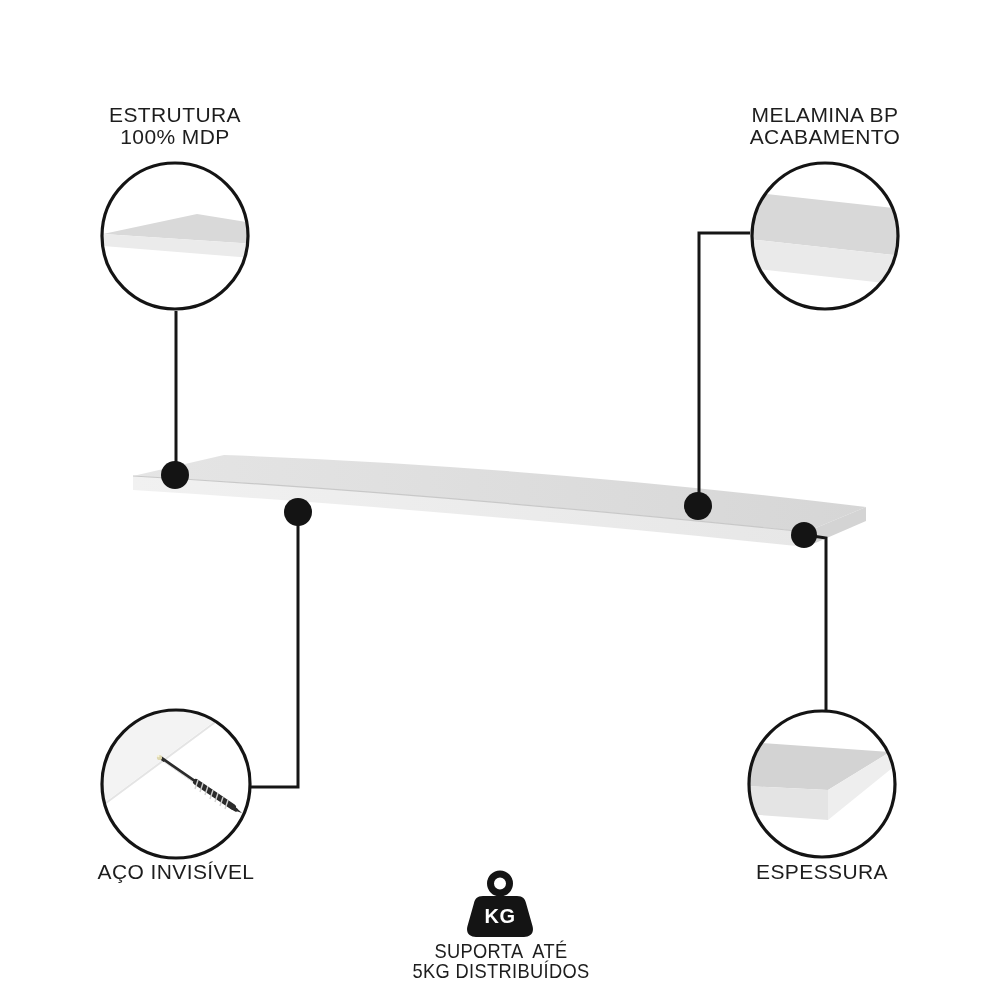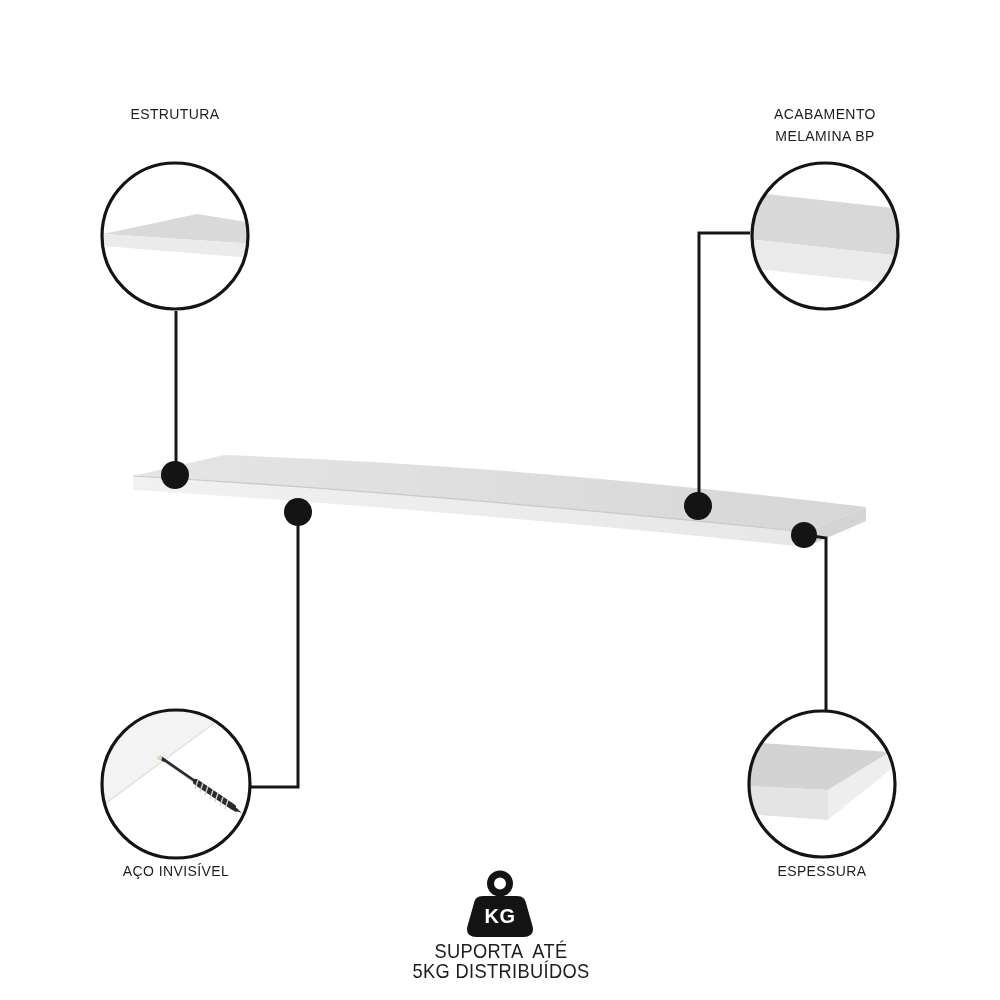--- a/index.html
+++ b/index.html
@@ -1,19 +1,19 @@
 <!DOCTYPE html>
 <html><head>
 <meta charset="utf-8">
 <style>
   html,body{margin:0;padding:0;background:#fff;}
   .page{position:relative;width:1000px;height:1000px;background:#ffffff;overflow:hidden;
         font-family:"Liberation Sans","DejaVu Sans",sans-serif;color:#1d1d1d;}
   .diagram-svg{position:absolute;left:0;top:0;}
-  .lbl{position:absolute;width:260px;text-align:center;font-size:14px;line-height:21.5px;
+  .lbl{position:absolute;width:260px;text-align:center;font-size:21px;line-height:21.5px;
        letter-spacing:0.4px;color:#1d1d1d;}
   .lbl div{white-space:pre;}
   .lbl-cap{font-size:21px;line-height:20px;transform:scaleX(0.87);transform-origin:50% 50%;}
 </style>
 </head>
 <body>
 
 <div class="page">
 
   <svg class="diagram-svg" width="1000" height="1000" viewBox="0 0 1000 1000">
@@ -116,25 +116,26 @@
     <g>
       <circle cx="500" cy="883.5" r="9.5" fill="none" stroke="#141414" stroke-width="7"></circle>
       <path fill="#141414" d="M483,896 L517,896 C523,896 525,899 526,903 L532.5,926 C534.5,933.5 530,937 524,937
                L476,937 C470,937 465.5,933.5 467.5,926 L474,903 C475,899 477,896 483,896 Z"></path>
       <text x="500" y="923" text-anchor="middle" fill="#ffffff" font-size="20" font-weight="bold" letter-spacing="0.5" font-family="Liberation Sans, DejaVu Sans, sans-serif">KG</text>
     </g>
   </svg>
 
   <div class="lbl" style="left:45px;top:104px;">
     <div>ESTRUTURA</div>
+    <div>100% MDP</div>
   </div>
 
   <div class="lbl" style="left:695px;top:104px;">
+    <div>MELAMINA BP</div>
     <div>ACABAMENTO</div>
-    <div>MELAMINA BP</div>
   </div>
 
   <div class="lbl" style="left:46px;top:861px;">
     <div>AÇO INVISÍVEL</div>
   </div>
 
   <div class="lbl" style="left:692px;top:861px;">
     <div>ESPESSURA</div>
   </div>
 

